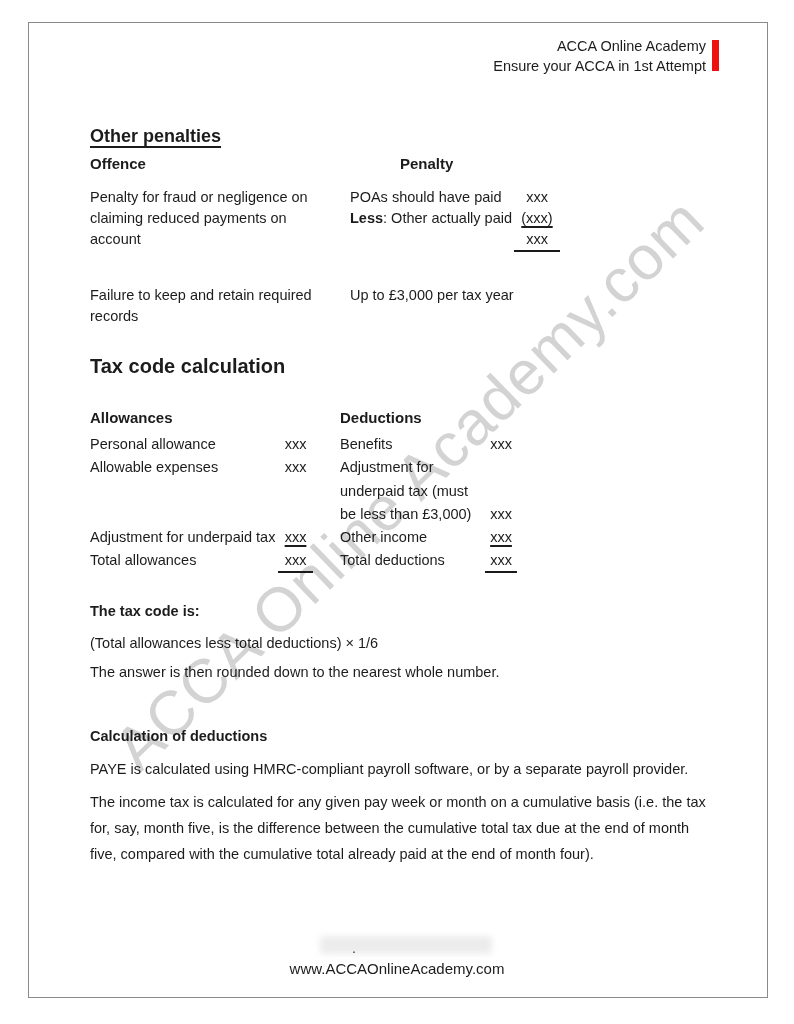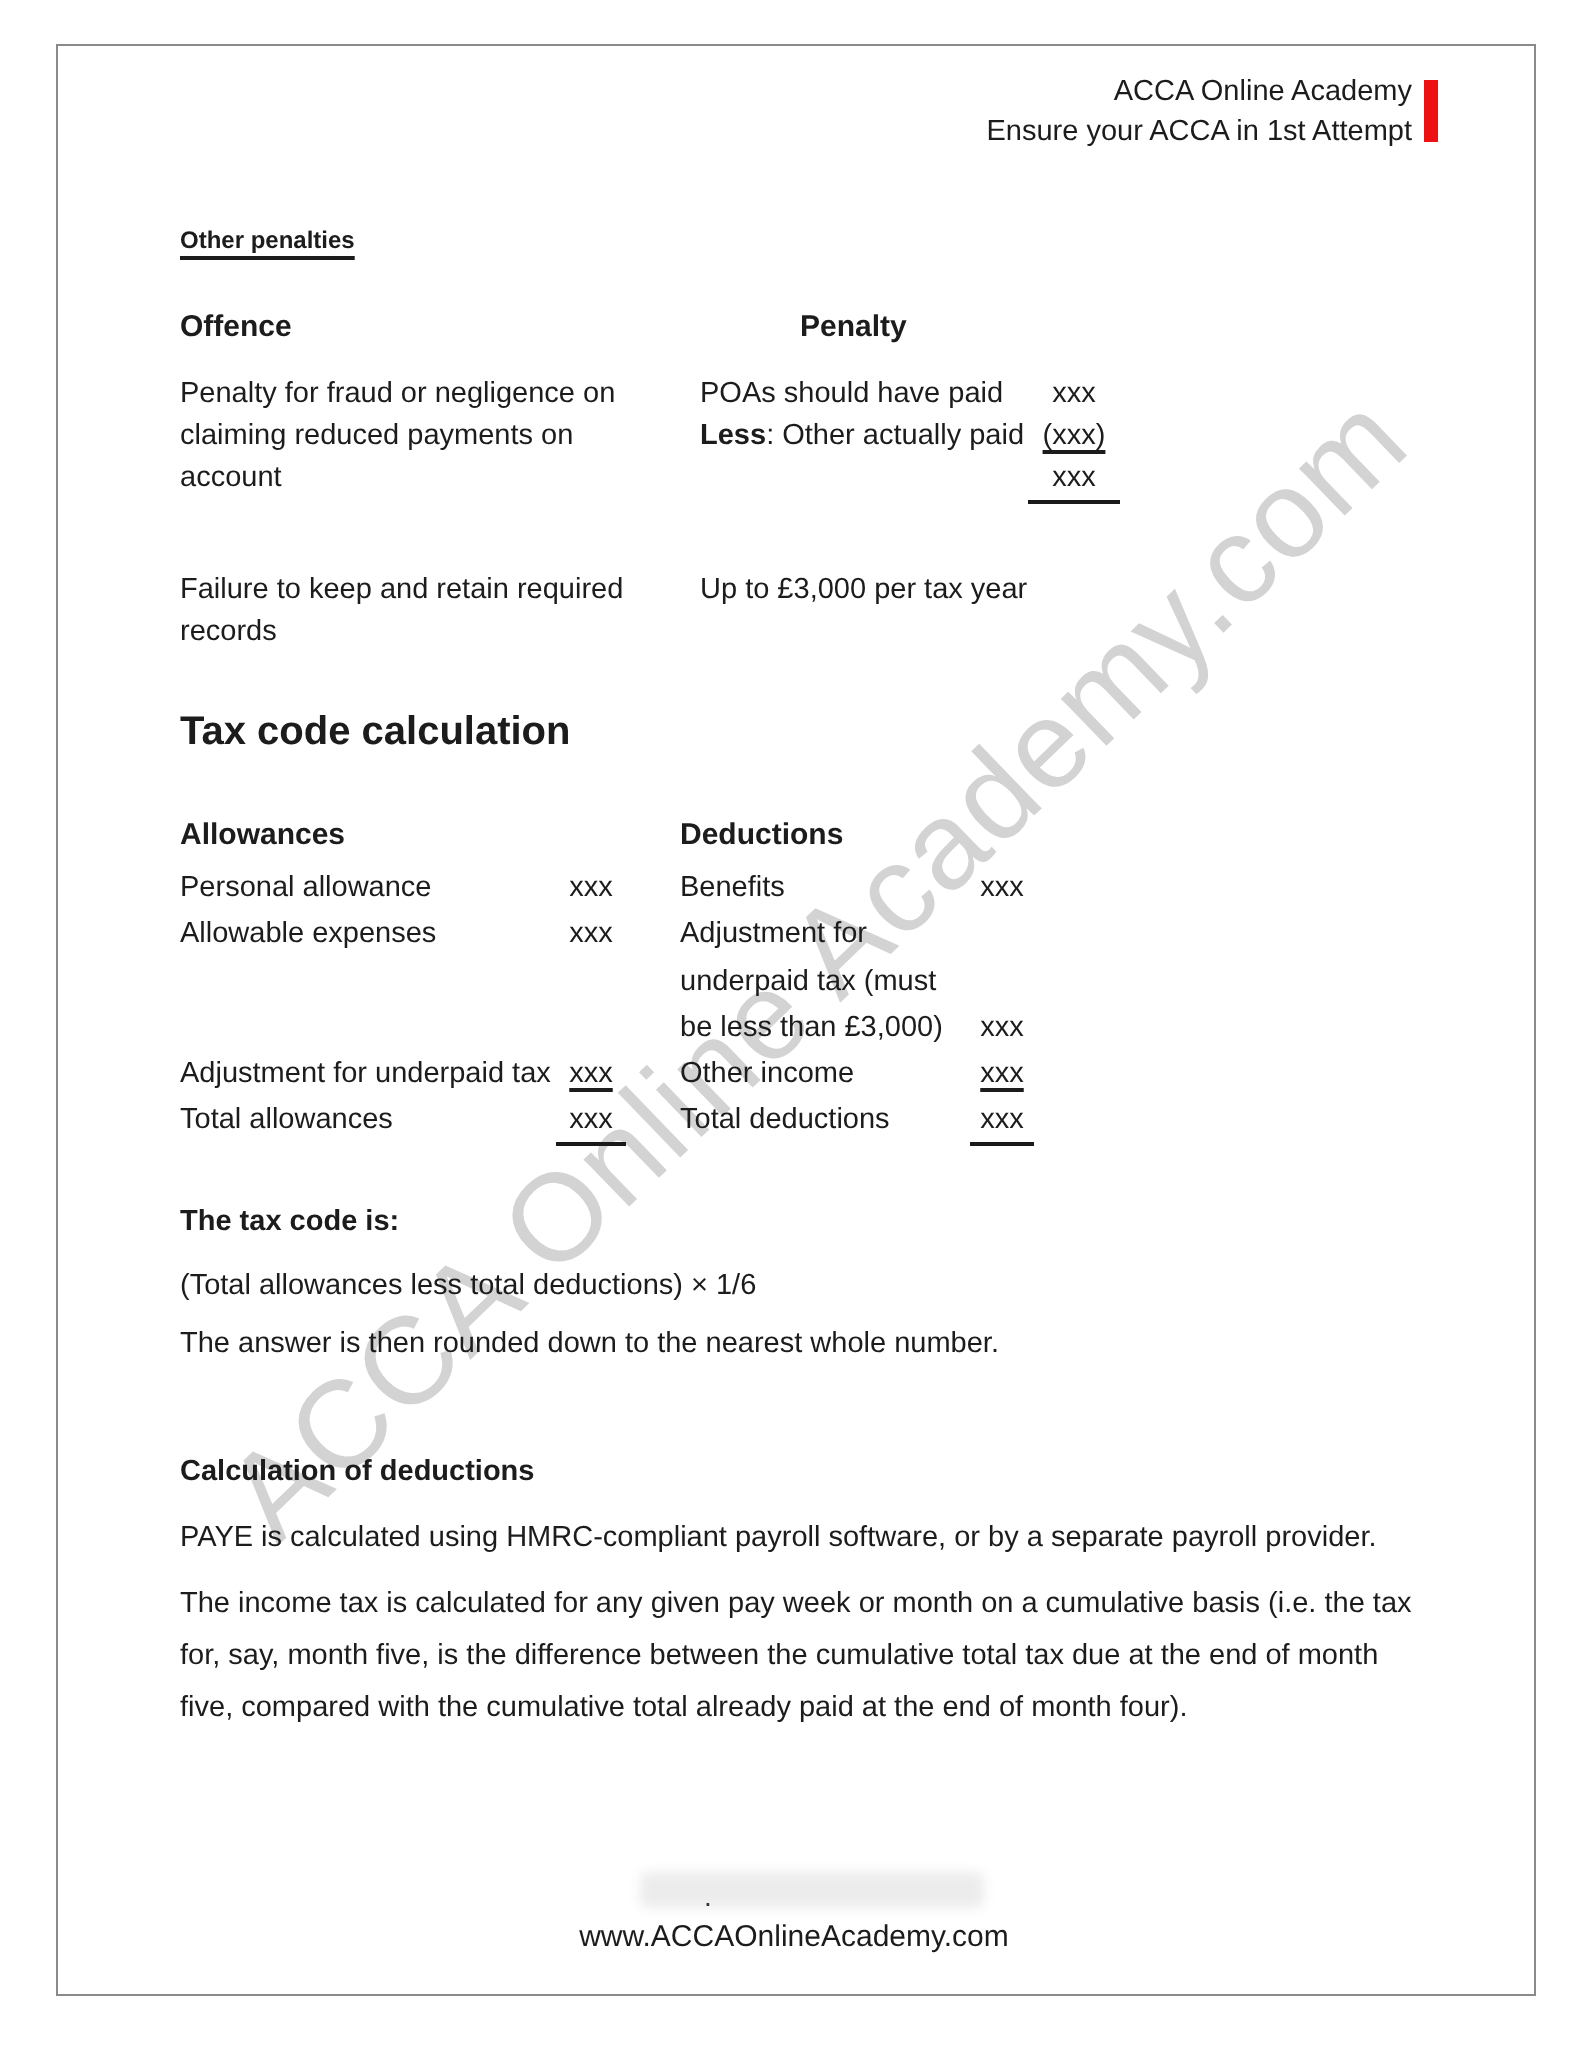--- a/index.html
+++ b/index.html
@@ -8,21 +8,21 @@
   .page { position: relative; width: 794px; height: 1024px; background: #ffffff; overflow: hidden; }
   .frame { position: absolute; left: 28px; top: 22px; width: 740px; height: 976px;
            border: 1px solid #8a8a8a; z-index: 1; pointer-events: none; }
   .abs { position: absolute; z-index: 2; }
   .watermark { position: absolute; left: 15px; top: 452px; width: 780px; z-index: 0;
                text-align: center; font-size: 62px; letter-spacing: 1px; color: #d3d3d3;
                white-space: nowrap; transform: rotate(-44deg); font-weight: 400; }
   .header-block { right: 88px; top: 36px; text-align: right; font-size: 14.5px; line-height: 20px; }
   .red-bar { left: 712px; top: 40px; width: 7px; height: 31px; background: #ee1111; }
   .b { font-weight: bold; }
-  .title-other { left: 90px; top: 113px; font-size: 12px; font-weight: bold;
+  .title-other { left: 90px; top: 126px; font-size: 18px; font-weight: bold;
                  text-decoration: underline; text-decoration-thickness: 2px; text-underline-offset: 4px; }
   .cols-head { left: 90px; top: 155px; font-size: 15px; font-weight: bold; width: 616px; }
   .cols-head .pen-h { position: absolute; left: 310px; top: 0; }
   .prow { left: 90px; width: 640px; display: flex; font-size: 14.5px; line-height: 21px; }
   .prow-1 { top: 187px; }
   .prow-2 { top: 285px; }
   .off-col { width: 260px; }
   .pen-col { width: 380px; }
   .poa-line { display: flex; }
   .poa-label { width: 164px; white-space: nowrap; }

